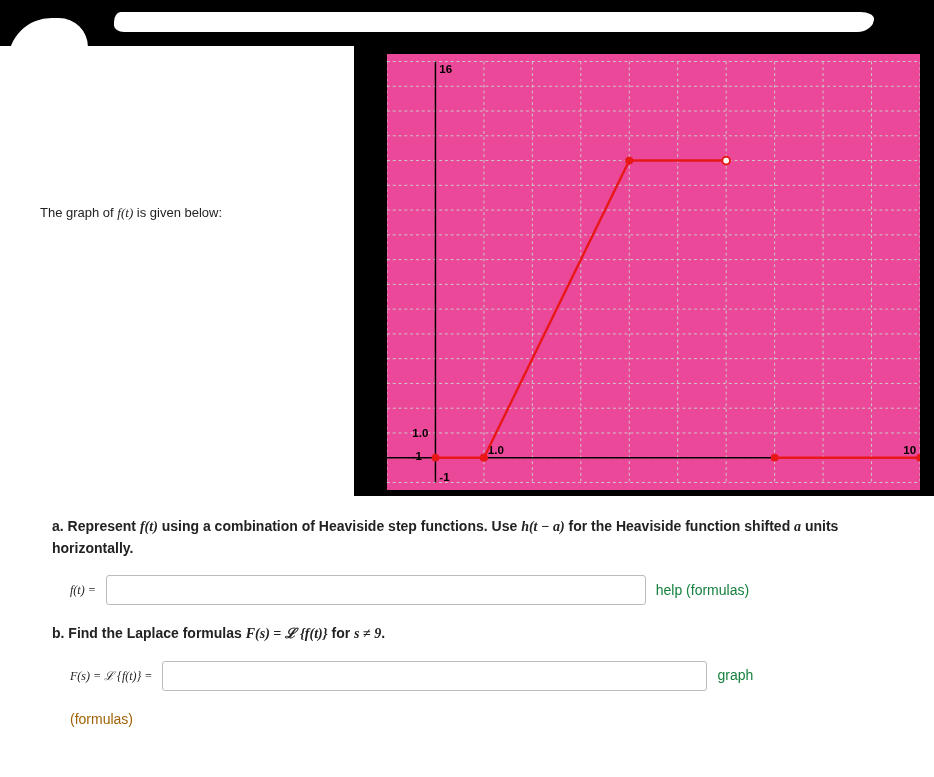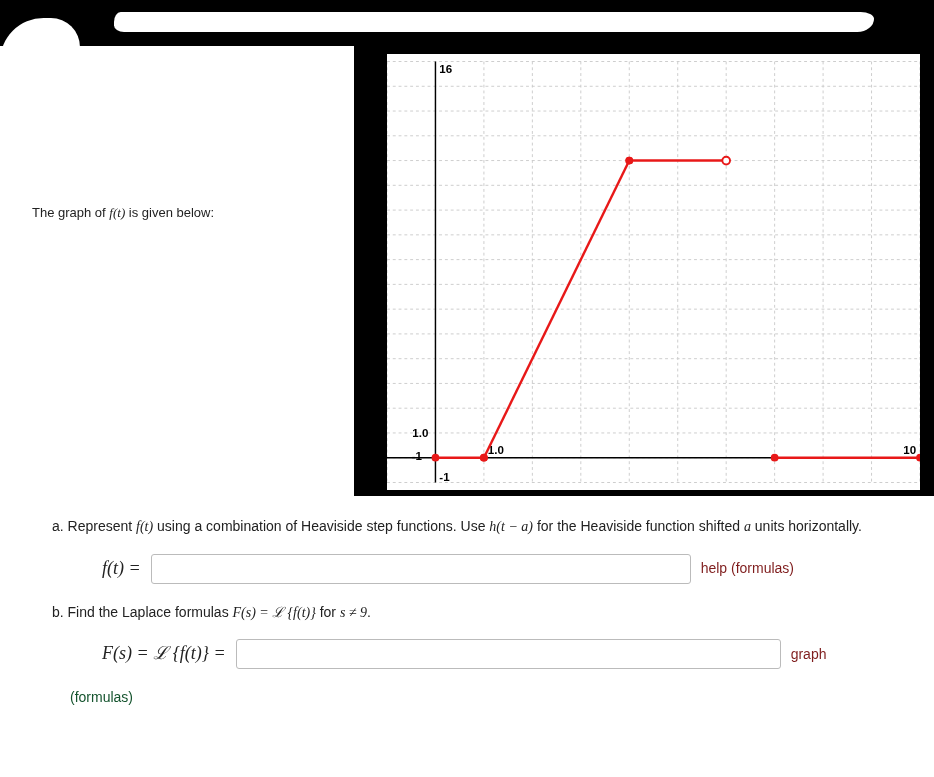--- a/index.html
+++ b/index.html
@@ -29,20 +29,21 @@
     }
     .main-area {
       display: flex;
       align-items: flex-start;
     }
     .left-col {
       width: 388px;
       padding-top: 158px;
       padding-left: 32px;
       position: relative;
+      margin-left: 8px;
     }
     .left-col::before {
       content: "";
       position: absolute;
       left: 0px;
       top: -28px;
       width: 80px;
       height: 130px;
       background: #fff;
       border-radius: 60px 40px 60px 50px;
@@ -54,64 +55,63 @@
       width: 580px;
       height: 450px;
       background: #000;
       flex-shrink: 0;
       display: flex;
       align-items: center;
       justify-content: center;
       padding: 8px 14px 6px 14px;
     }
     .graph-white {
-      background: #ffffff;
+      background: #ec4899;
       width: 100%;
       height: 100%;
       position: relative;
       margin-left: 19px;
     }
     .questions {
       padding: 20px 52px 20px 52px;
       font-size: 14px;
       line-height: 1.55;
       color: #222;
     }
-    .q-row { margin-bottom: 16px; }
-    .help-link { color: #7f1d1d; cursor: pointer; }
+    .q-row { margin-bottom: 16px; font-weight: bold; }
+    .help-link { color: #15803d; cursor: pointer; }
     .answer-row {
       display: flex;
       align-items: center;
       gap: 10px;
       margin: 8px 0 18px 18px;
     }
     .answer-label {
       font-family: 'Times New Roman', serif;
       font-style: italic;
-      font-size: 18px;
+      font-size: 12px;
       white-space: nowrap;
-      margin-left: 32px;
     }
     .answer-input-a {
       width: 540px;
       height: 30px;
       border: 1px solid #bbb;
       border-radius: 3px;
       padding: 4px 8px;
       font-size: 14px;
     }
     .answer-input-b {
       width: 545px;
       height: 30px;
       border: 1px solid #bbb;
       border-radius: 3px;
       padding: 4px 8px;
       font-size: 14px;
     }
-    .sub-help { margin-left: 18px; color: #14532d; cursor: pointer; font-size: 14px; }
+    .sub-help { margin-left: 18px; color: #a16207; cursor: pointer; font-size: 14px; }
     .math-serif { font-family: 'Times New Roman', serif; }
   </style>
 </head>
 <body>
 
 <div class="top-black"></div>
 
 <div class="main-area">
   <div class="left-col">
     <p class="prompt-text">

